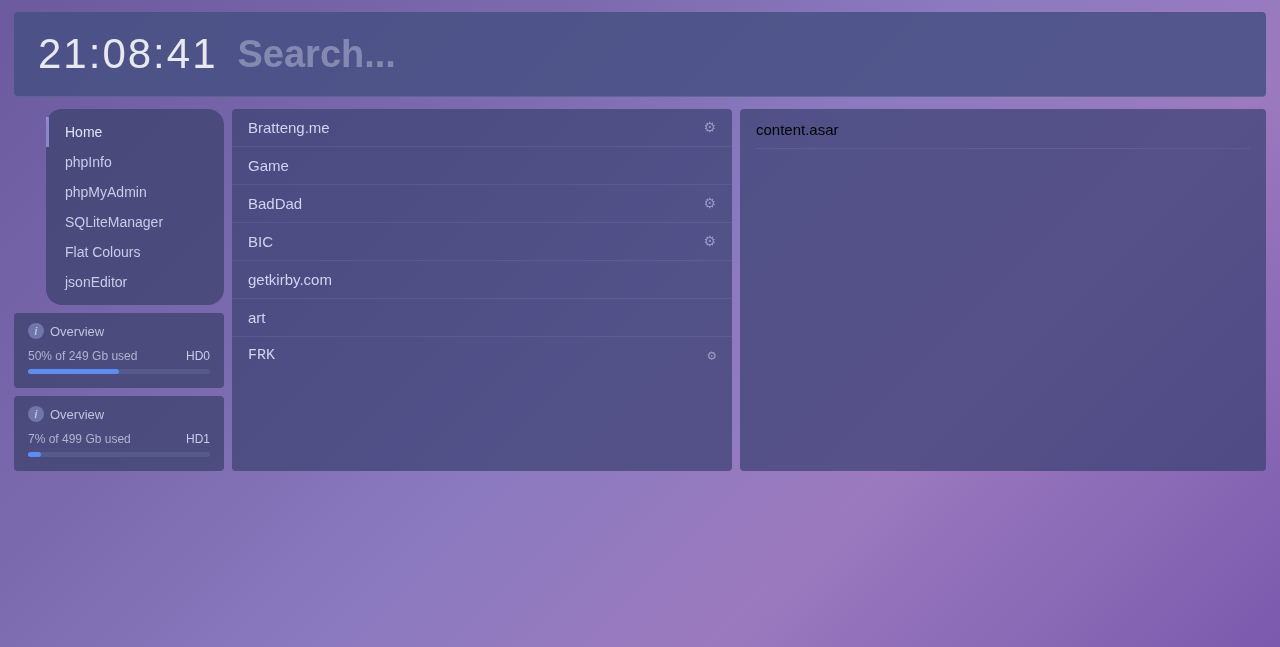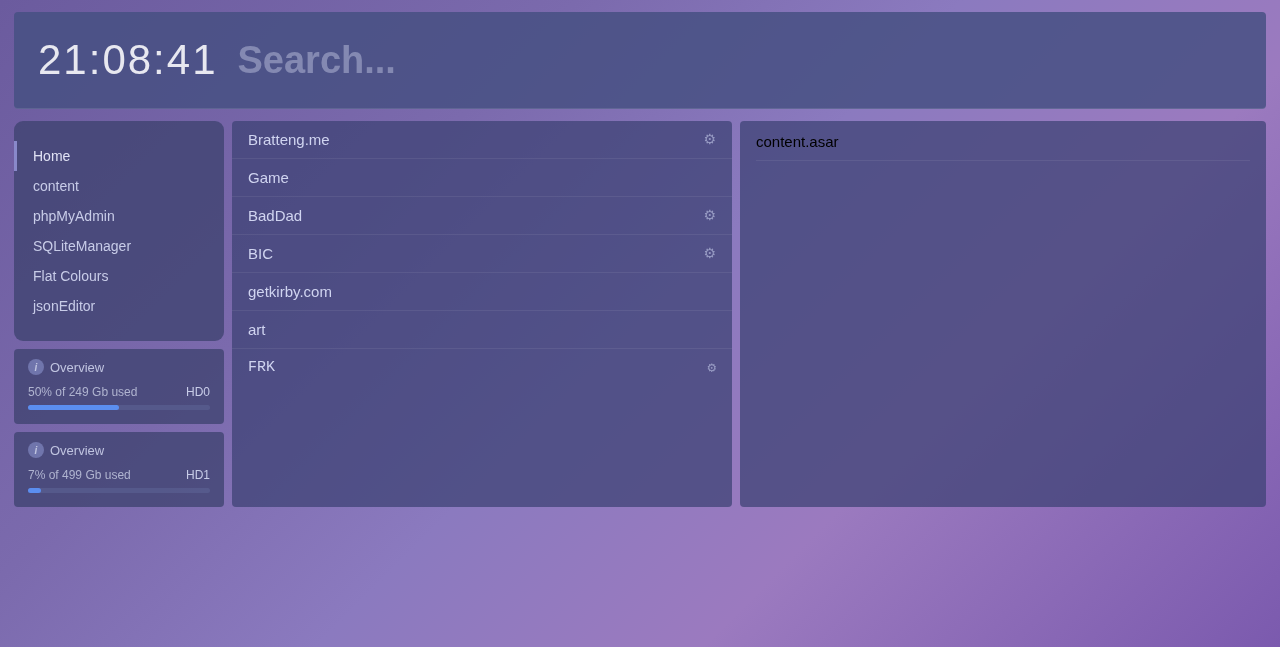--- a/index.html
+++ b/index.html
@@ -8,21 +8,21 @@
       width: 1280px;
       height: 647px;
       background: linear-gradient(135deg, #6b5b9e 0%, #7b6aad 30%, #8b7abf 50%, #9b7abf 70%, #7b5aae 100%);
       font-family: 'Segoe UI', Arial, sans-serif;
       overflow: hidden;
     }
 
     
     #header {
       background: rgba(70, 80, 130, 0.85);
-      padding: 24px 24px;
+      padding: 18px 24px;
       display: flex;
       align-items: center;
       gap: 20px;
       border-bottom: 1px solid rgba(255,255,255,0.1);
       margin: 12px 14px;
       border-radius: 4px;
     }
 
     #clock {
       color: #e8e8f0;
@@ -58,22 +58,23 @@
     #sidebar {
       width: 210px;
       display: flex;
       flex-direction: column;
       gap: 8px;
       flex-shrink: 0;
     }
 
     #nav-panel {
       background: rgba(60, 65, 110, 0.75);
-      border-radius: 9px;
-      padding: 20px 0;
+      border-radius: 16px;
+      padding: 8px 0;
+      margin-left: 32px;
     }
 
     .nav-item {
       color: #c8cce8;
       font-size: 14px;
       padding: 7px 16px;
       cursor: pointer;
       border-left: 3px solid transparent;
     }
 
@@ -194,21 +195,21 @@
 <div id="header">
   <div id="clock">21:08:41</div>
   <input id="search-input" type="text" placeholder="Search..." style="">
 </div>
 
 <div id="main">
 
   <div id="sidebar">
     <div id="nav-panel">
     <div class="nav-item active">Home</div>
-        <div class="nav-item">content</div>
+        <div class="nav-item">phpInfo</div>
         <div class="nav-item">phpMyAdmin</div>
         <div class="nav-item">SQLiteManager</div>
         <div class="nav-item">Flat Colours</div>
         <div class="nav-item">jsonEditor</div>
       </div>
 
     <div class="overview-card">
       <div class="overview-title">
         <span class="info-icon">i</span>
         <span>Overview</span>

